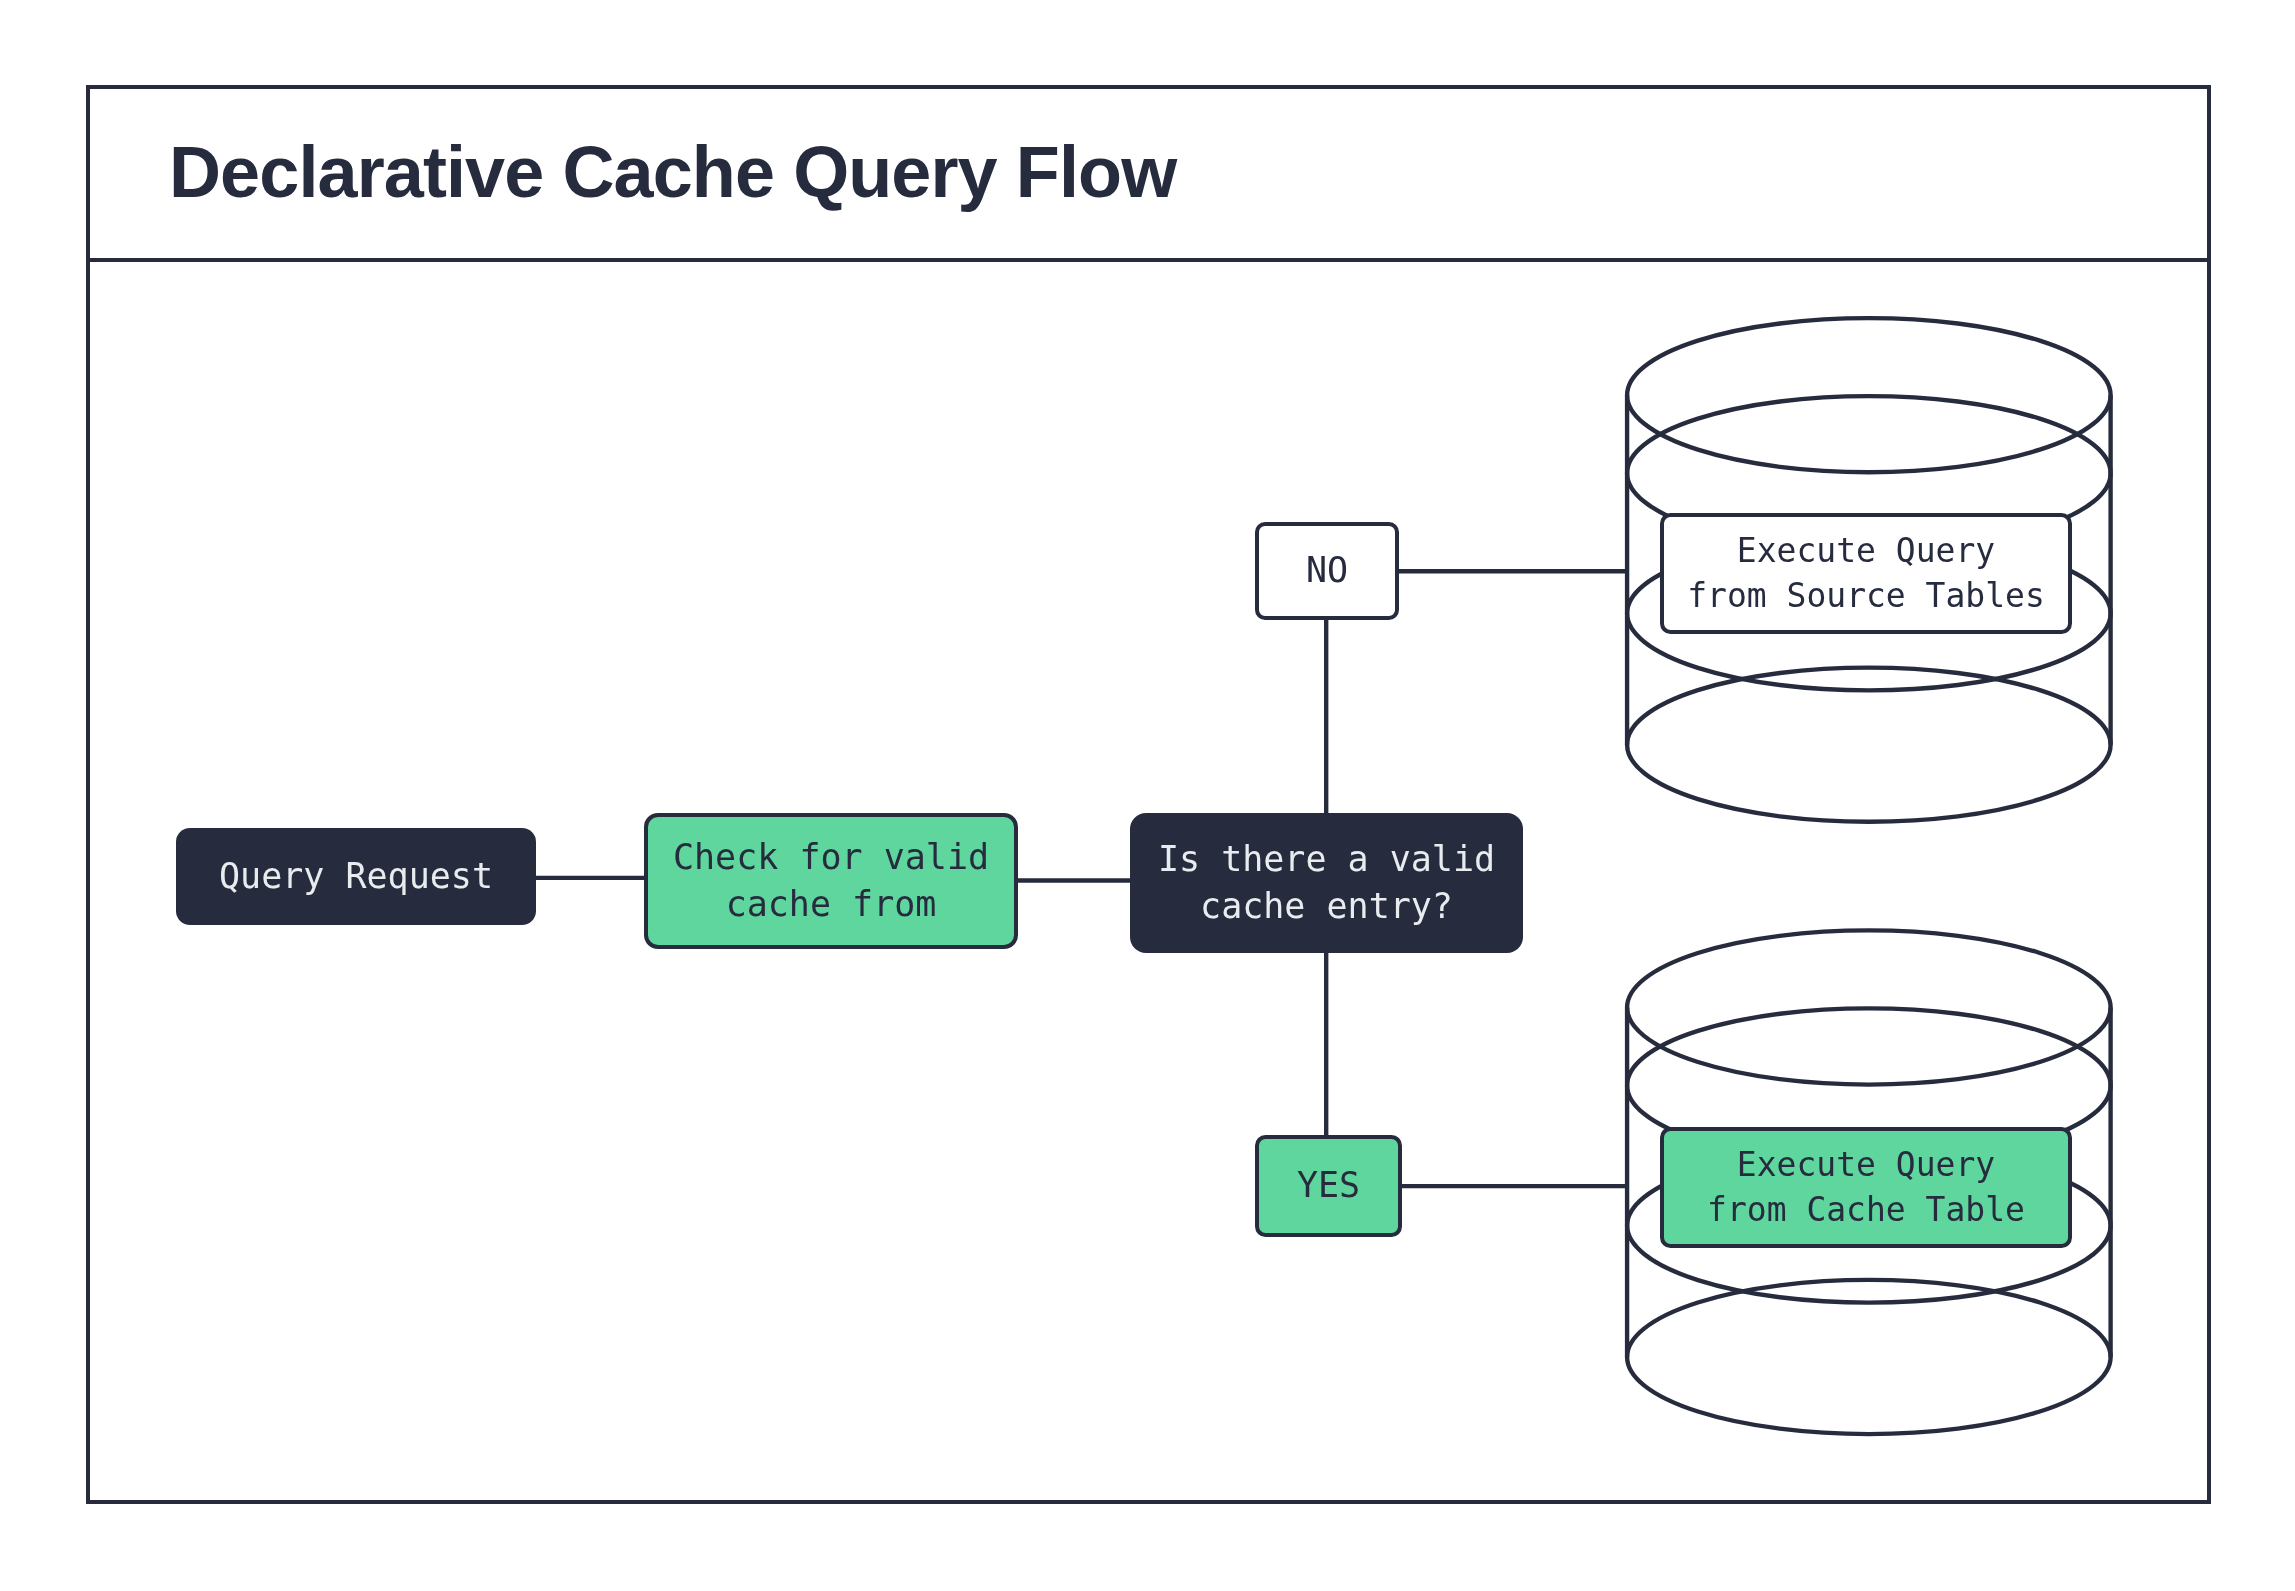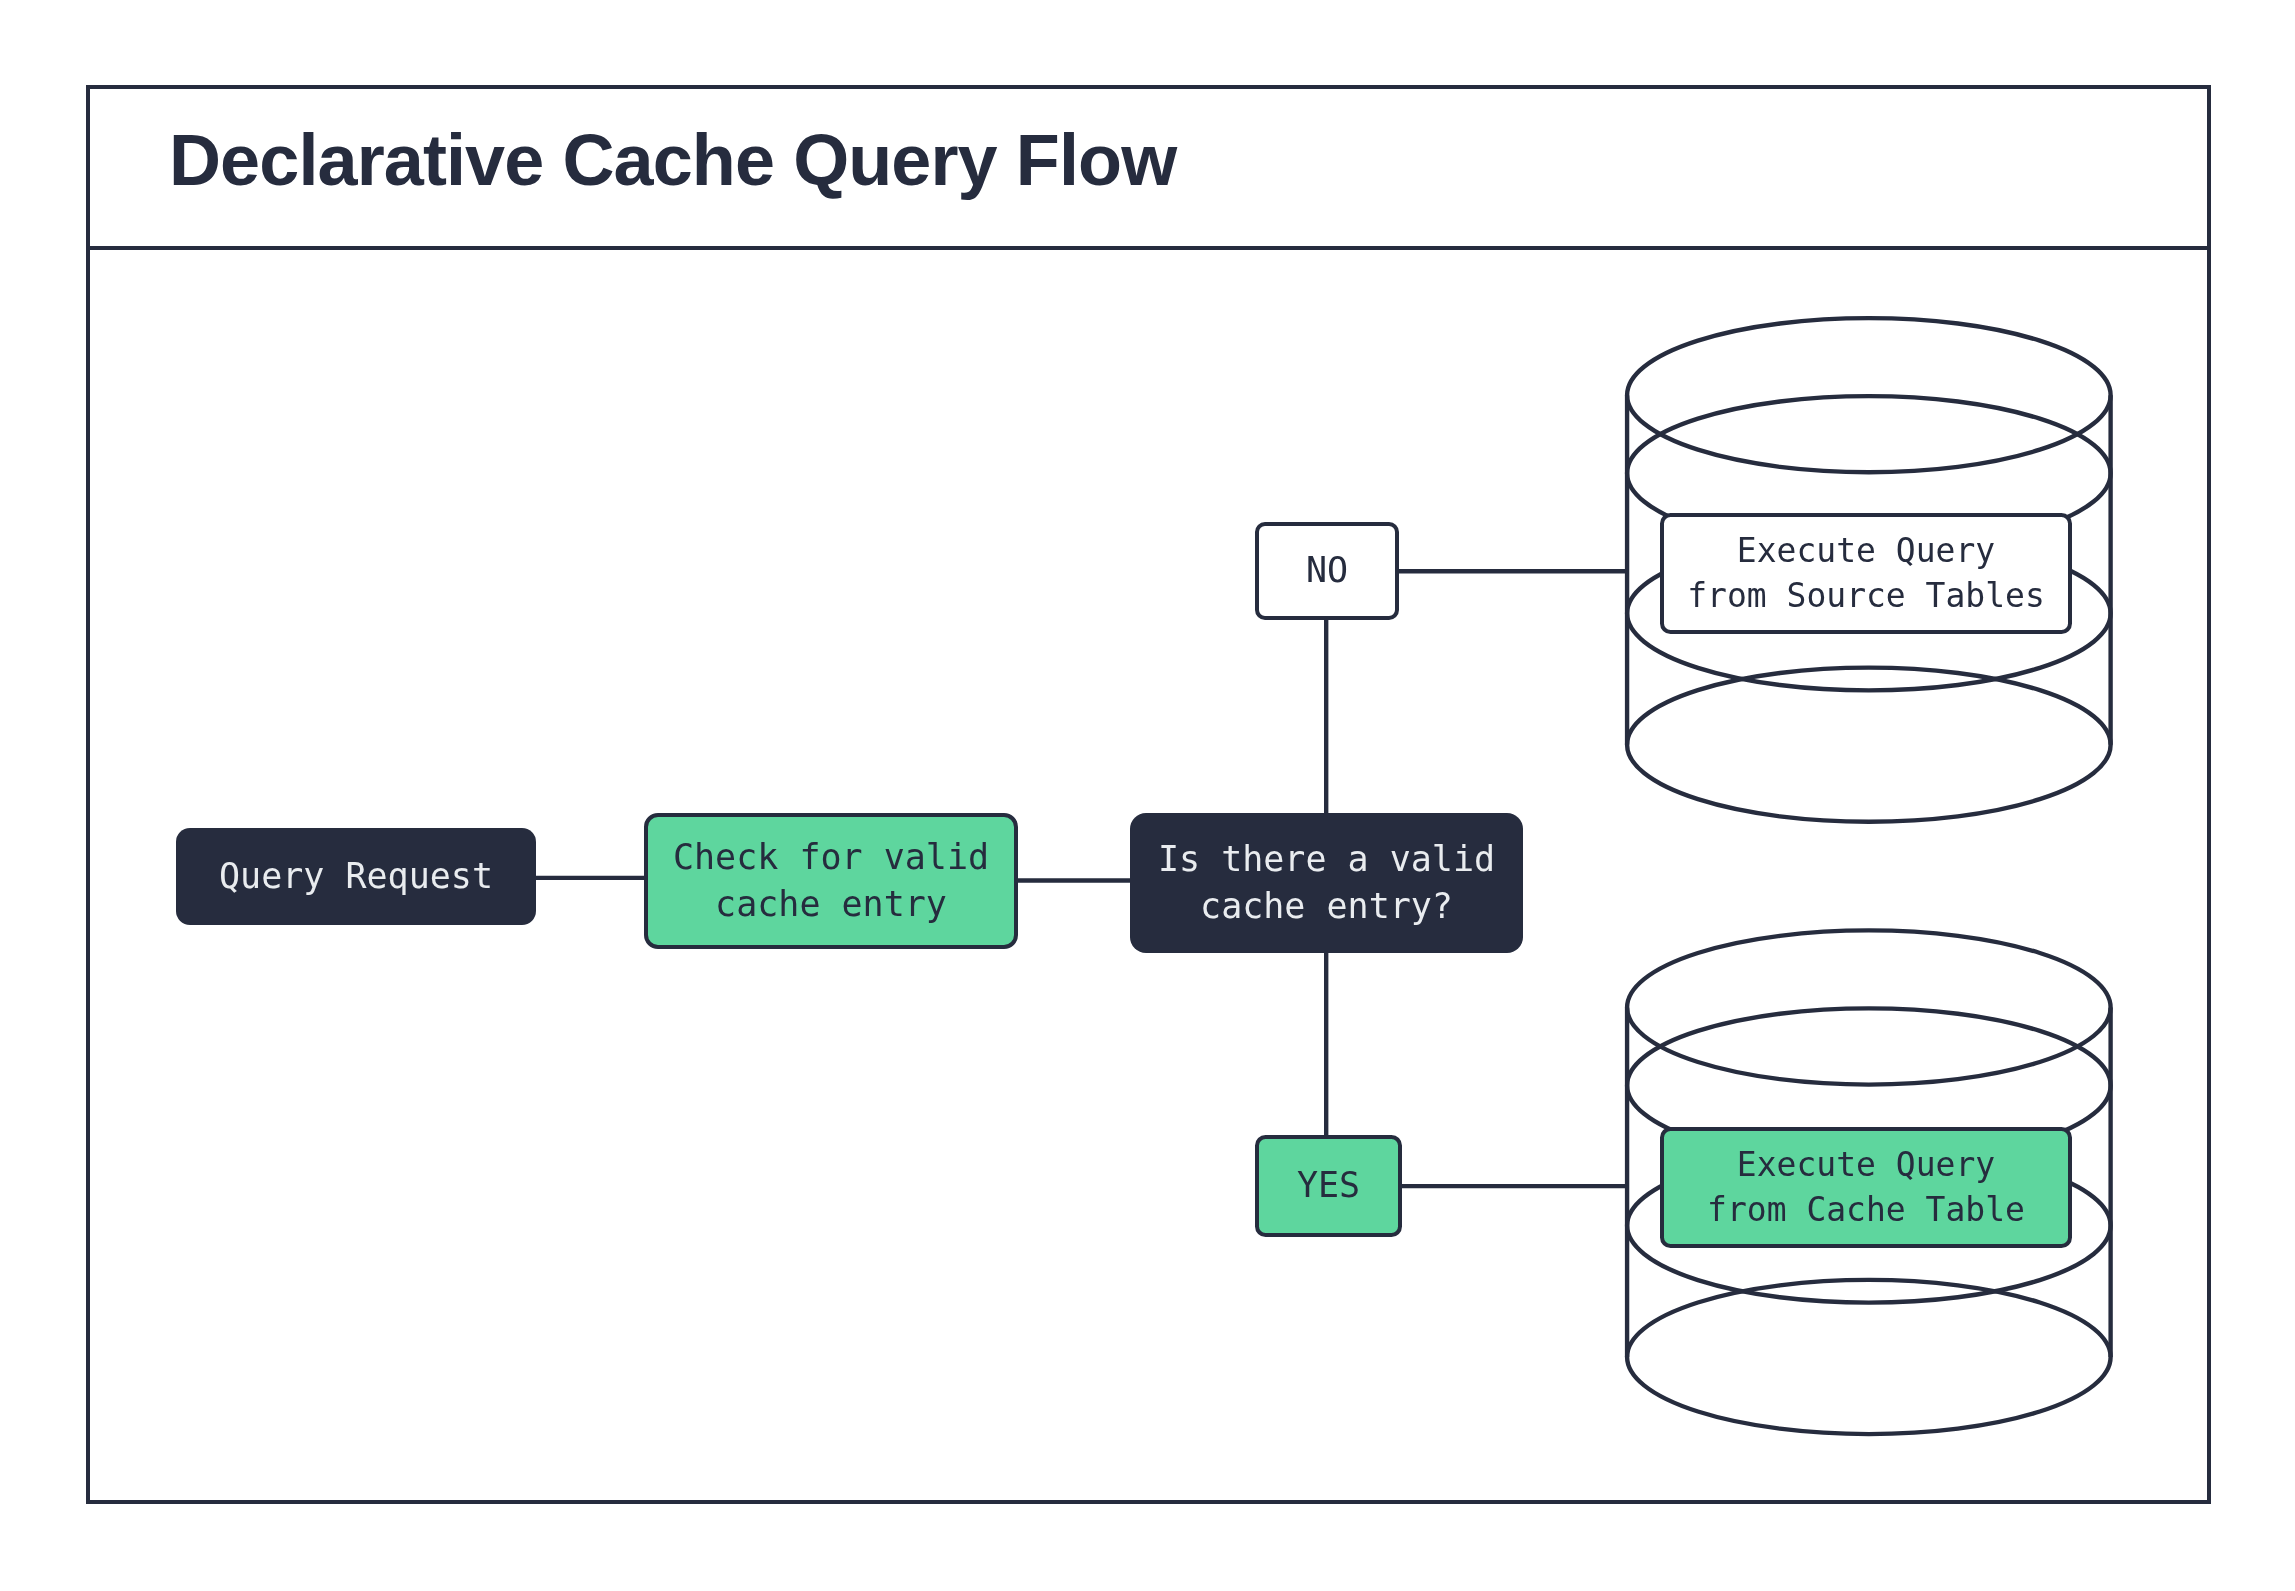--- a/index.html
+++ b/index.html
@@ -27,21 +27,21 @@
     top: 85px;
     width: 2125px;
     height: 1419px;
     border: 4.4px solid var(--color-dark);
     box-sizing: border-box;
     background: var(--color-paper);
   }
   .title-bar {
     position: absolute;
     left: 86px;
-    top: 73px;
+    top: 85px;
     width: 2125px;
     height: 177px;
     box-sizing: border-box;
     border-bottom: 4.4px solid var(--color-dark);
     display: flex;
     align-items: center;
     padding-left: 83px;
     z-index: 2;
   }
   .title-text {
@@ -141,21 +141,21 @@
   <div class="title-bar">
     <div class="title-text">Declarative Cache Query Flow</div>
   </div>
 
   <div class="node dark" style="left:176px; top:828px; width:360px; height:97px;">
     <span>Query Request</span>
   </div>
 
   <div class="node green" style="left:644px; top:813px; width:374px; height:136px;">
     <span>Check for valid
-cache entry</span>
+cache from</span>
   </div>
 
   <div class="node dark" style="left:1130px; top:813px; width:393px; height:140px; border-radius:16px;">
     <span>Is there a valid
 cache entry?</span>
   </div>
 
   <div class="node white small" style="left:1255px; top:522px; width:144px; height:98px;">
     <span>NO</span>
   </div>

